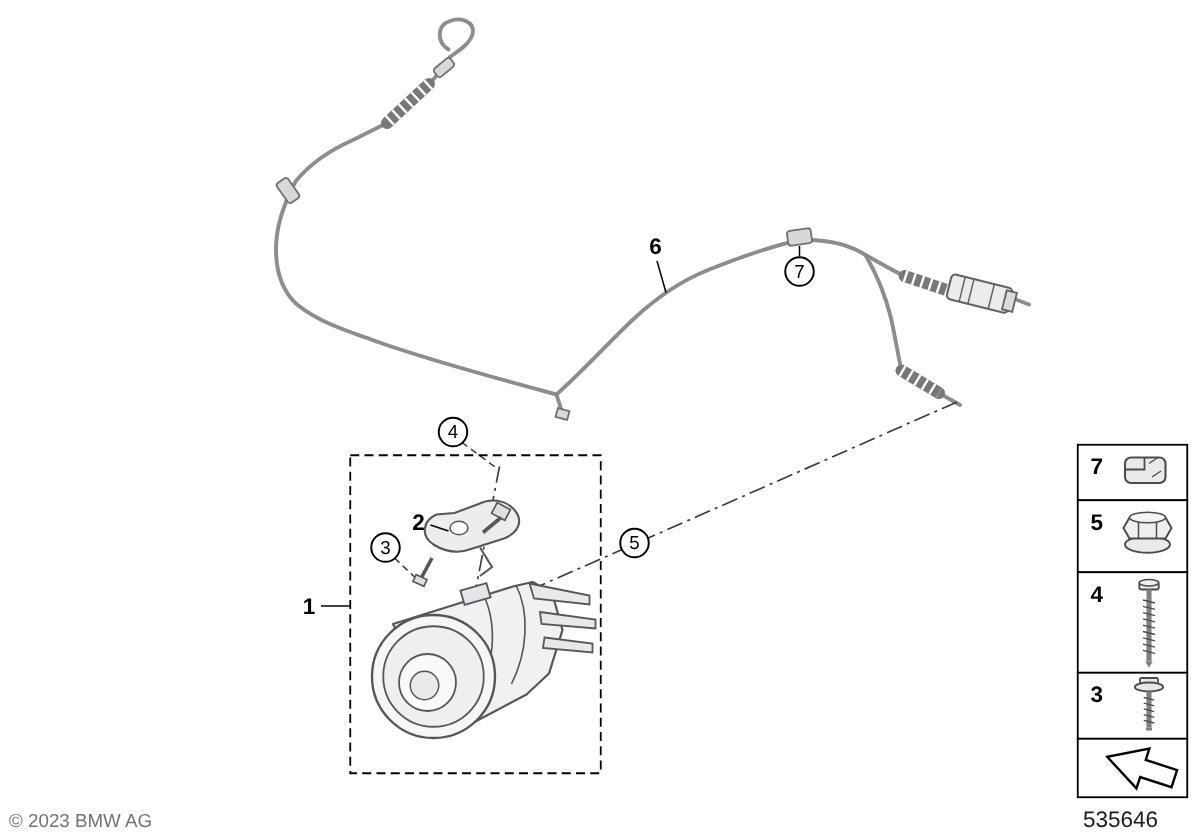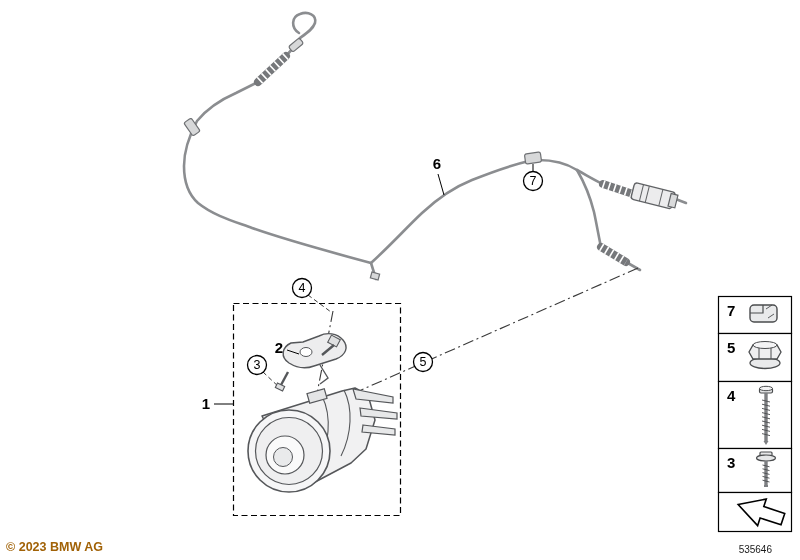--- a/index.html
+++ b/index.html
@@ -3,22 +3,22 @@
 <meta charset="utf-8">
 <style>
   html,body{margin:0;padding:0;background:#fff;}
   .canvas{position:relative;width:800px;height:560px;background:#fff;overflow:hidden;
           font-family:"Liberation Sans",sans-serif;}
   .canvas svg{position:absolute;left:0;top:0;}
   svg text{font-family:"Liberation Sans",sans-serif;fill:#000;user-select:none;}
   .callout-num{font-size:12.5px;font-weight:400;}
   .bold-label{font-size:15px;font-weight:700;}
   .sidebar-num{font-size:15px;font-weight:700;}
-  .copyright{position:absolute;left:6px;bottom:6px;font-size:12.5px;font-weight:700;color:#a16207;}
-  .diagram-number{position:absolute;right:28px;bottom:5px;font-size:10px;color:#1a1a1a;}
+  .copyright{position:absolute;left:6px;bottom:6px;font-size:12.5px;font-weight:400;color:#737373;}
+  .diagram-number{position:absolute;right:28px;bottom:5px;font-size:15px;color:#1a1a1a;}
 </style>
 </head>
 <body>
 
 <div class="canvas">
 
 <svg width="800" height="560" viewBox="0 0 800 560">
 
   <g fill="none" stroke="#8b8d90" stroke-width="2.6" stroke-linecap="round" stroke-linejoin="round">
     <path d="M 300 38 C 307 33 313 29 315 23 C 317 15 308 11 300 14 C 291 17 291 28 299 33"></path>

